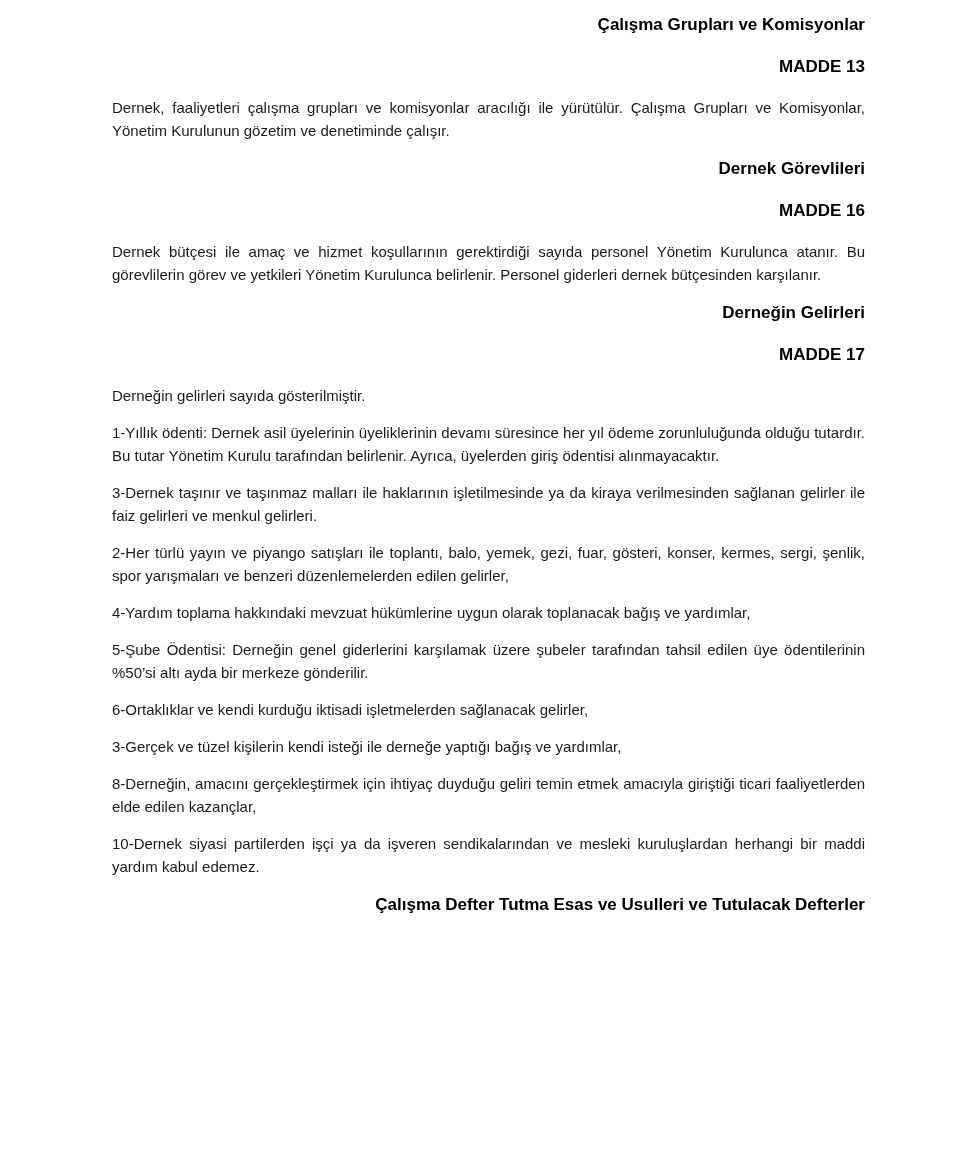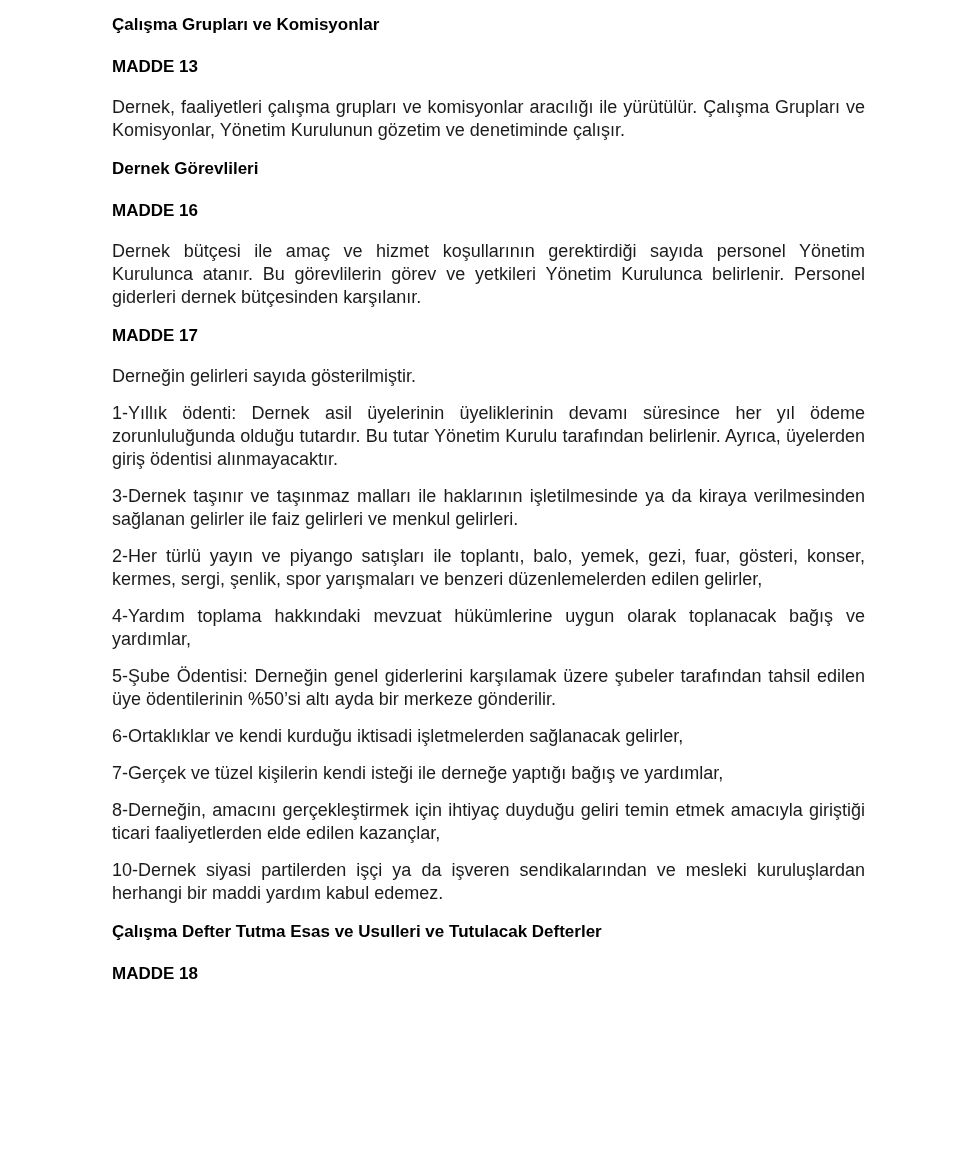--- a/index.html
+++ b/index.html
@@ -18,54 +18,54 @@
     color: #1b1b1b;
     overflow: hidden;
   }
   .h {
     font-family: "Liberation Sans", sans-serif;
     font-size: 17px;
     font-weight: 700;
     color: #000000;
     line-height: 26px;
     margin: 0 0 16px 0;
-    text-align: left;
+    text-align: right;
   }
   .p {
     font-family: "Liberation Sans", sans-serif;
-    font-size: 18px;
+    font-size: 15px;
     font-weight: 400;
     line-height: 23px;
     margin: 0 0 14px 0;
     text-align: justify;
     text-justify: inter-word;
   }
 </style>
 </head>
 <body>
 
 <div class="page">
 
   <h2 class="h">Çalışma Grupları ve Komisyonlar</h2>
   <h2 class="h">MADDE 13</h2>
   <p class="p">Dernek, faaliyetleri çalışma grupları ve komisyonlar aracılığı ile yürütülür. Çalışma Grupları ve Komisyonlar, Yönetim Kurulunun gözetim ve denetiminde çalışır.</p>
 
   <h2 class="h">Dernek Görevlileri</h2>
   <h2 class="h">MADDE 16</h2>
   <p class="p">Dernek bütçesi ile amaç ve hizmet koşullarının gerektirdiği sayıda personel Yönetim Kurulunca atanır. Bu görevlilerin görev ve yetkileri Yönetim Kurulunca belirlenir. Personel giderleri dernek bütçesinden karşılanır.</p>
 
+  <h2 class="h">Derneğin Gelirleri</h2>
   <h2 class="h">MADDE 17</h2>
   <p class="p">Derneğin gelirleri sayıda gösterilmiştir.</p>
 
   <p class="p">1-Yıllık ödenti: Dernek asil üyelerinin üyeliklerinin devamı süresince her yıl ödeme zorunluluğunda olduğu tutardır. Bu tutar Yönetim Kurulu tarafından belirlenir. Ayrıca, üyelerden giriş ödentisi alınmayacaktır.</p>
   <p class="p">3-Dernek taşınır ve taşınmaz malları ile haklarının işletilmesinde ya da kiraya verilmesinden sağlanan gelirler ile faiz gelirleri ve menkul gelirleri.</p>
   <p class="p">2-Her türlü yayın ve piyango satışları ile toplantı, balo, yemek, gezi, fuar, gösteri, konser, kermes, sergi, şenlik, spor yarışmaları ve benzeri düzenlemelerden edilen gelirler,</p>
   <p class="p">4-Yardım toplama hakkındaki mevzuat hükümlerine uygun olarak toplanacak bağış ve yardımlar,</p>
   <p class="p">5-Şube Ödentisi: Derneğin genel giderlerini karşılamak üzere şubeler tarafından tahsil edilen üye ödentilerinin %50’si altı ayda bir merkeze gönderilir.</p>
   <p class="p">6-Ortaklıklar ve kendi kurduğu iktisadi işletmelerden sağlanacak gelirler,</p>
-  <p class="p">7-Gerçek ve tüzel kişilerin kendi isteği ile derneğe yaptığı bağış ve yardımlar,</p>
+  <p class="p">3-Gerçek ve tüzel kişilerin kendi isteği ile derneğe yaptığı bağış ve yardımlar,</p>
   <p class="p">8-Derneğin, amacını gerçekleştirmek için ihtiyaç duyduğu geliri temin etmek amacıyla giriştiği ticari faaliyetlerden elde edilen kazançlar,</p>
   <p class="p">10-Dernek siyasi partilerden işçi ya da işveren sendikalarından ve mesleki kuruluşlardan herhangi bir maddi yardım kabul edemez.</p>
 
   <h2 class="h">Çalışma Defter Tutma Esas ve Usulleri ve Tutulacak Defterler</h2>
-  <h2 class="h">MADDE 18</h2>
 
 </div>
 
 </body></html>

